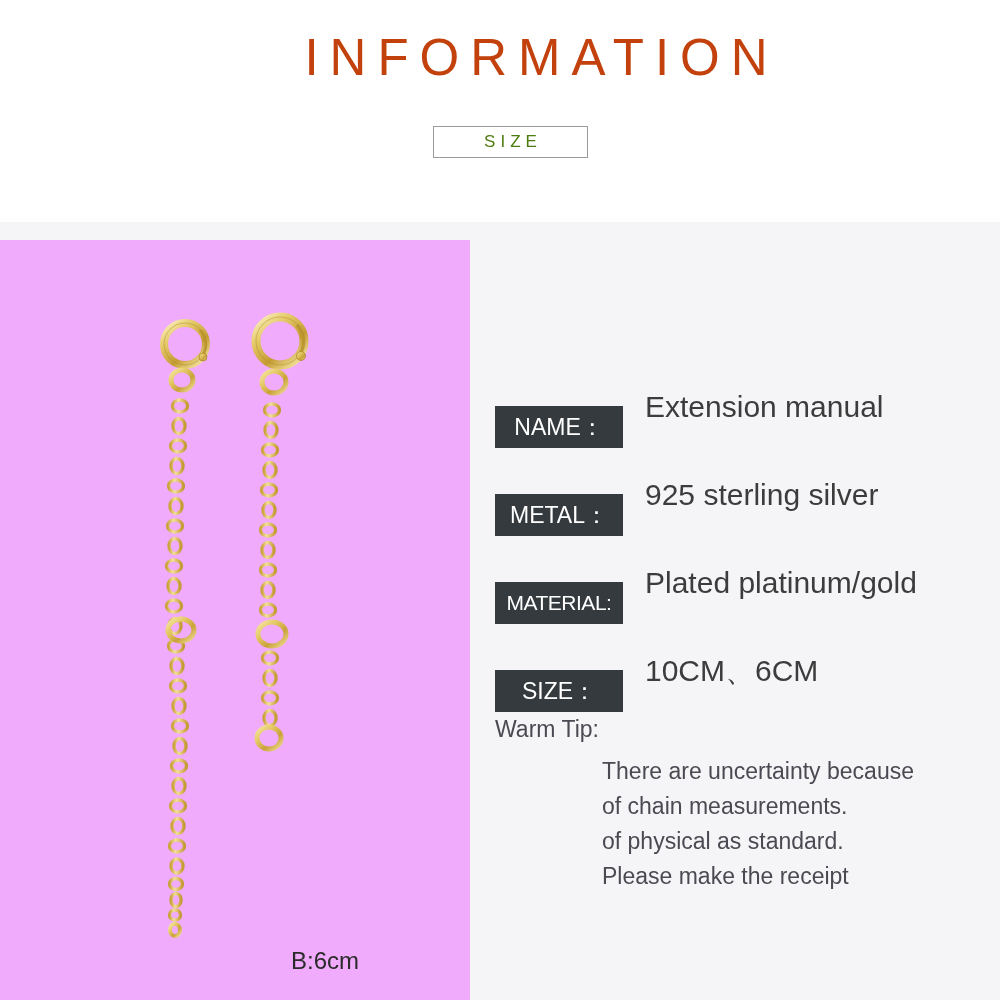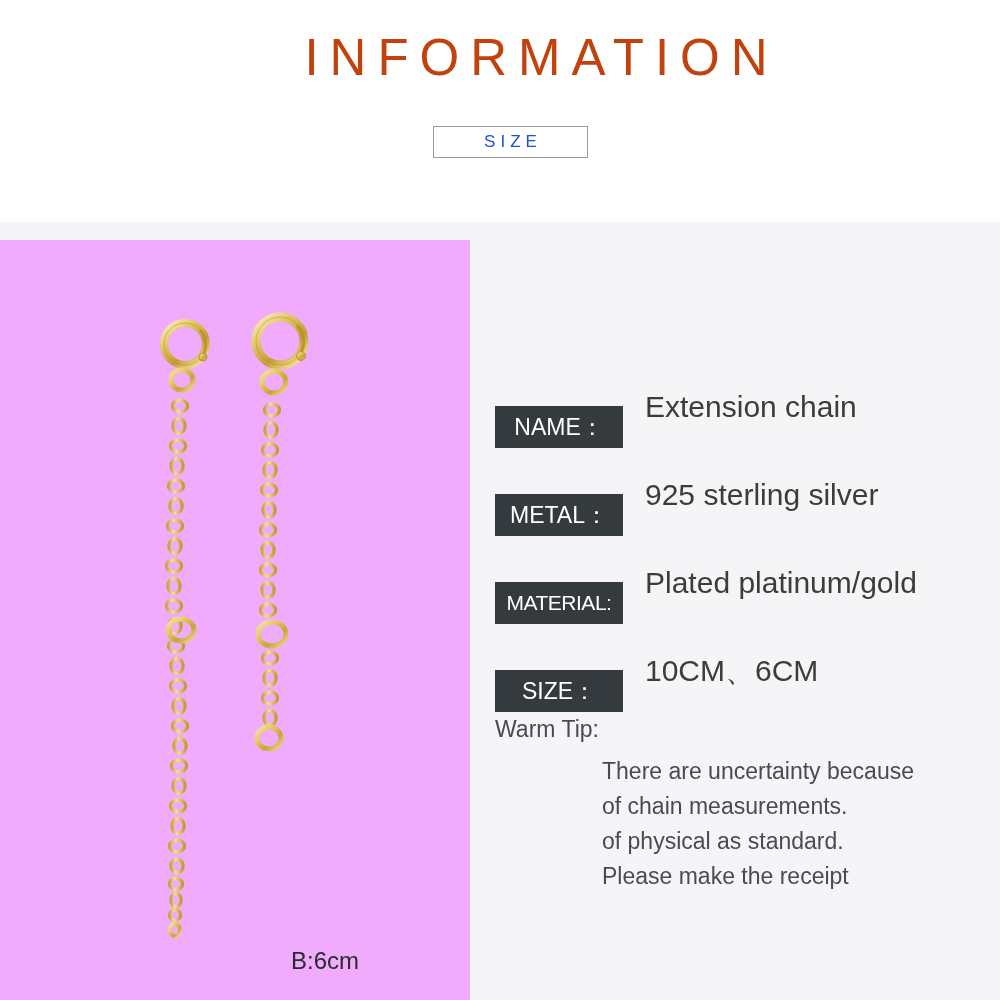--- a/index.html
+++ b/index.html
@@ -54,21 +54,21 @@
     box-sizing: border-box;
     background: #ffffff;
   }
   .size-box-label {
     display: block;
     width: 100%;
     text-align: center;
     line-height: 30px;
     font-size: 17px;
     letter-spacing: 5px;
-    color: #1d4ed8;
+    color: #4d7c0f;
     text-indent: 5px;
     font-weight: 400;
   }
 
   
   .photo-area {
     position: absolute;
     left: 0;
     top: 240px;
     width: 470px;
@@ -273,21 +273,21 @@
     </svg>
 
     <span class="dim-label dim-b">B:6cm</span>
 
   </div>
 
   <div class="specs">
 
     <div class="spec-row">
       <span class="spec-chip">NAME：</span>
-      <span class="spec-value">Extension  chain</span>
+      <span class="spec-value">Extension  manual</span>
     </div>
 
     <div class="spec-row">
       <span class="spec-chip">METAL：</span>
       <span class="spec-value">925 sterling silver</span>
     </div>
 
     <div class="spec-row">
       <span class="spec-chip tight">MATERIAL:</span>
       <span class="spec-value">Plated platinum/gold</span>

